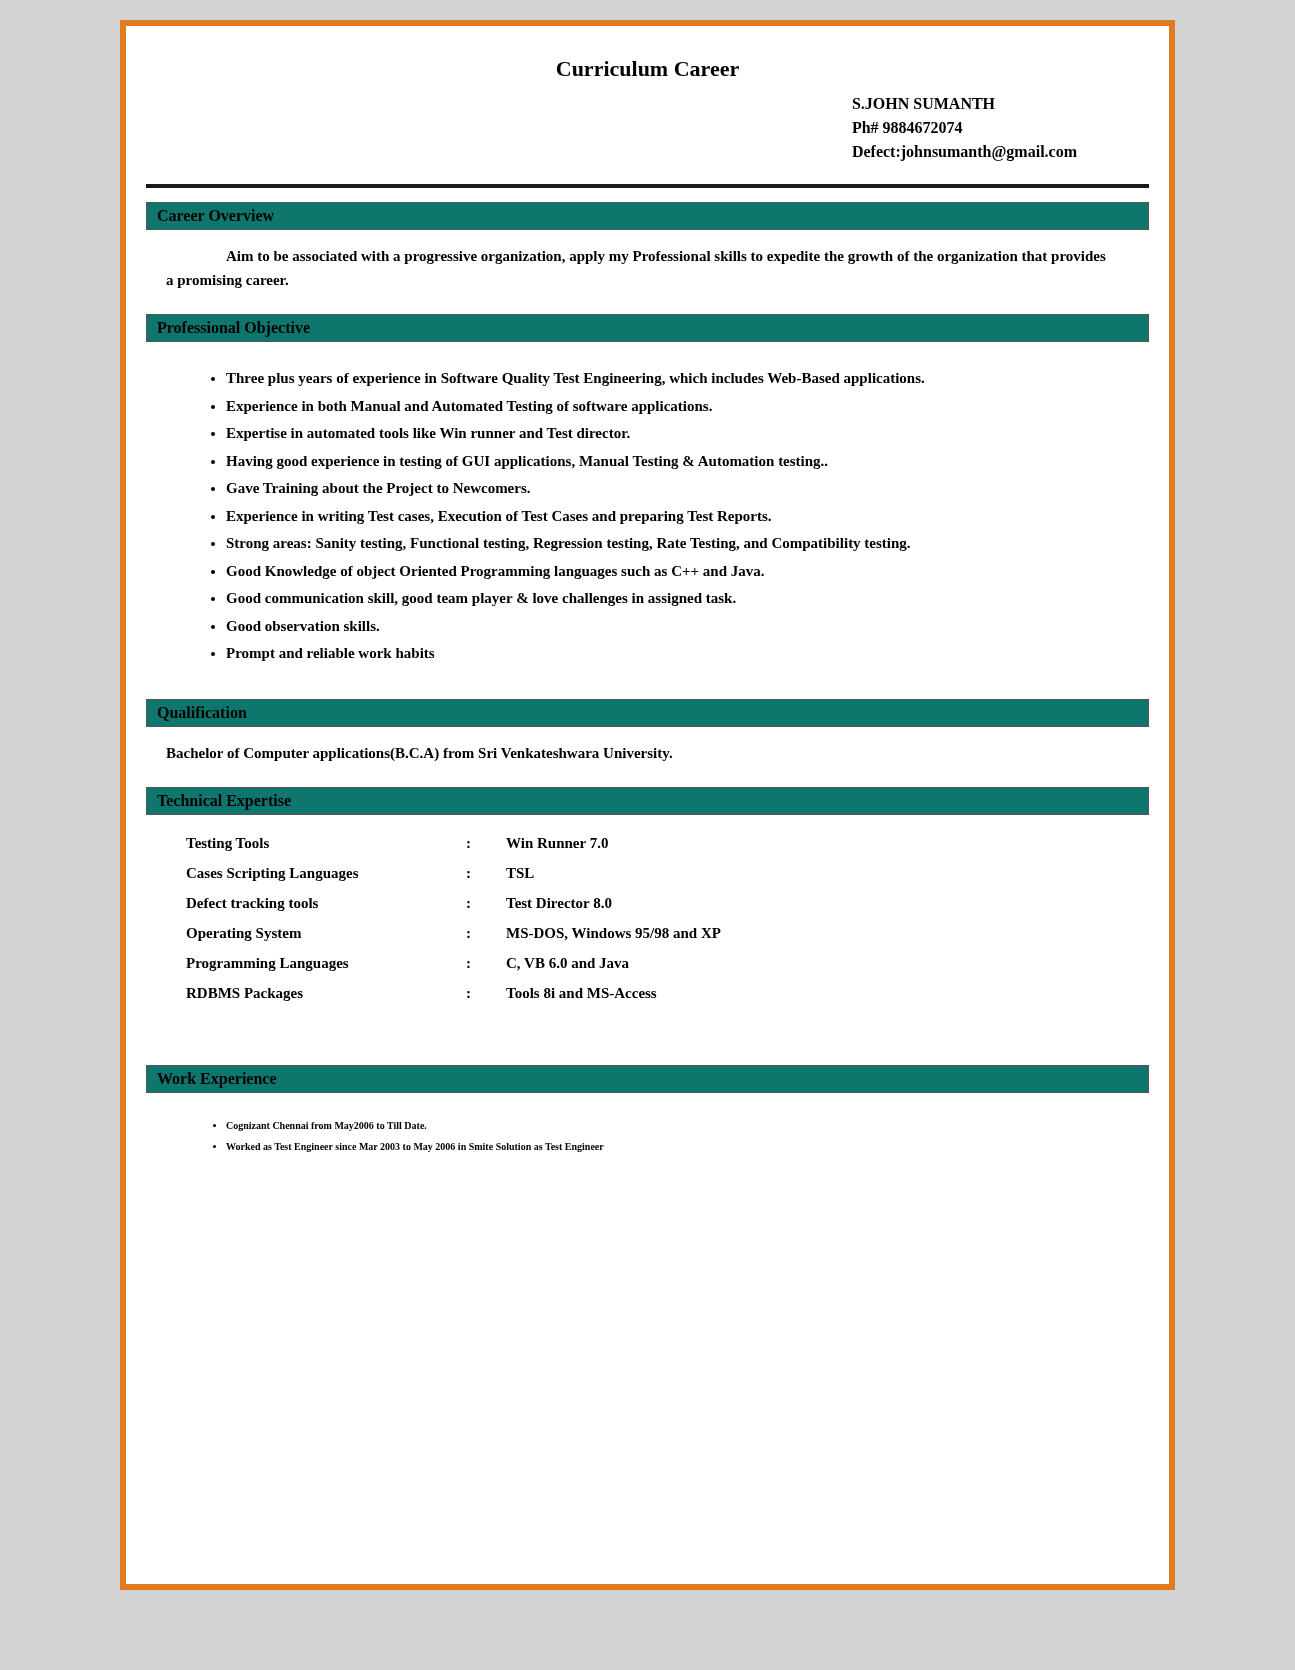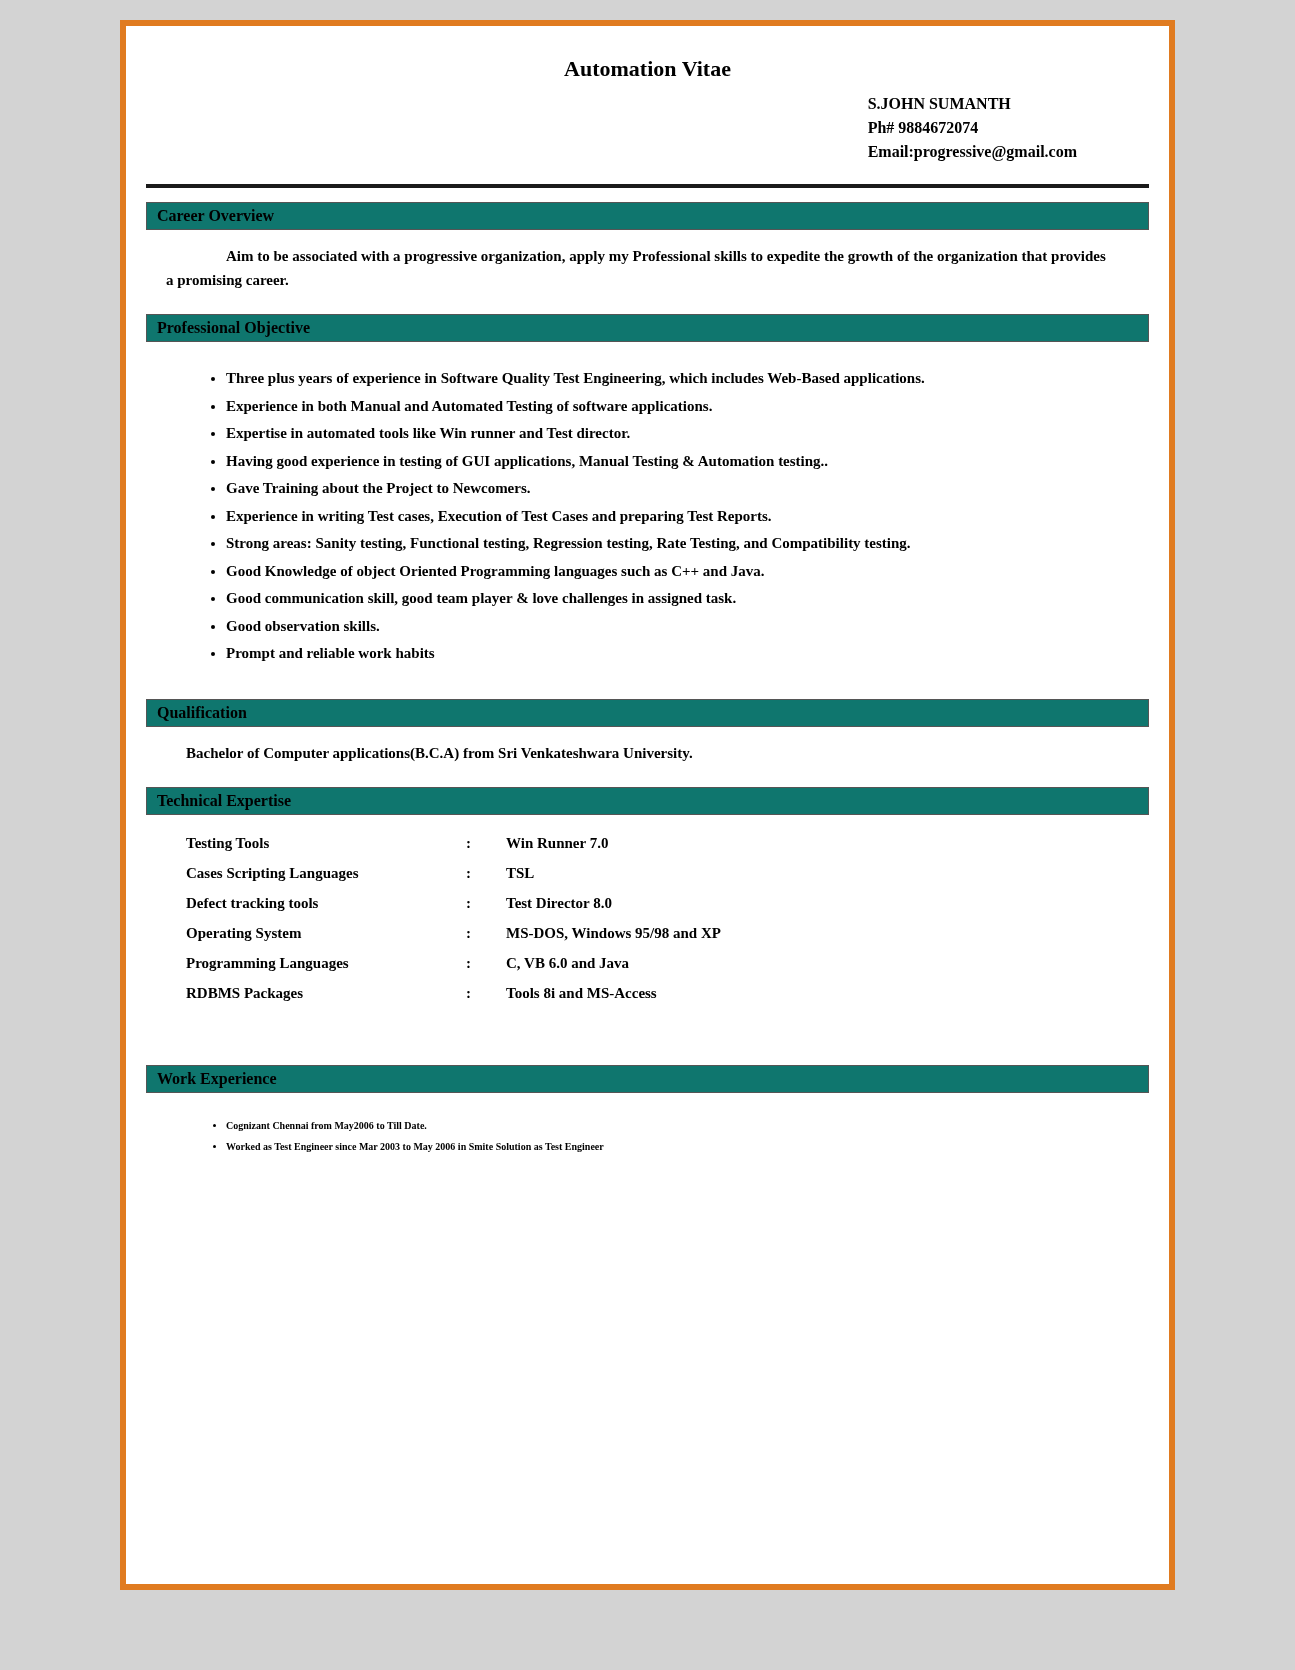--- a/index.html
+++ b/index.html
@@ -92,21 +92,20 @@
       font-weight: bold;
       line-height: 1.7;
       margin-bottom: 2px;
     }
 
     .qualification-text {
       font-size: 15px;
       font-weight: bold;
       padding: 8px 40px;
       line-height: 1.6;
-      margin-left: 20px;
     }
 
     .tech-table {
       padding: 10px 60px 10px 60px;
     }
 
     .tech-row {
       display: flex;
       margin-bottom: 6px;
       font-size: 15px;
@@ -140,25 +139,25 @@
       line-height: 1.7;
       margin-bottom: 4px;
     }
   </style>
 </head>
 <body>
 
 <div class="page">
 
   <div class="header-section">
-    <div class="header-title">Automation Vitae</div>
+    <div class="header-title">Curriculum Career</div>
     <div class="header-contact">
       <p>S.JOHN SUMANTH</p>
       <p>Ph# 9884672074</p>
-      <p>Email:progressive@gmail.com</p>
+      <p>Defect:johnsumanth@gmail.com</p>
     </div>
   </div>
 
   <div class="divider"></div>
 
   <div class="section-header">
     <span class="section-header-text">Career Overview</span>
   </div>
   <div class="content-block">
     <p class="aim-text">Aim to be associated with a progressive organization, apply my Professional skills to expedite the growth of the organization that provides a promising career.</p>

